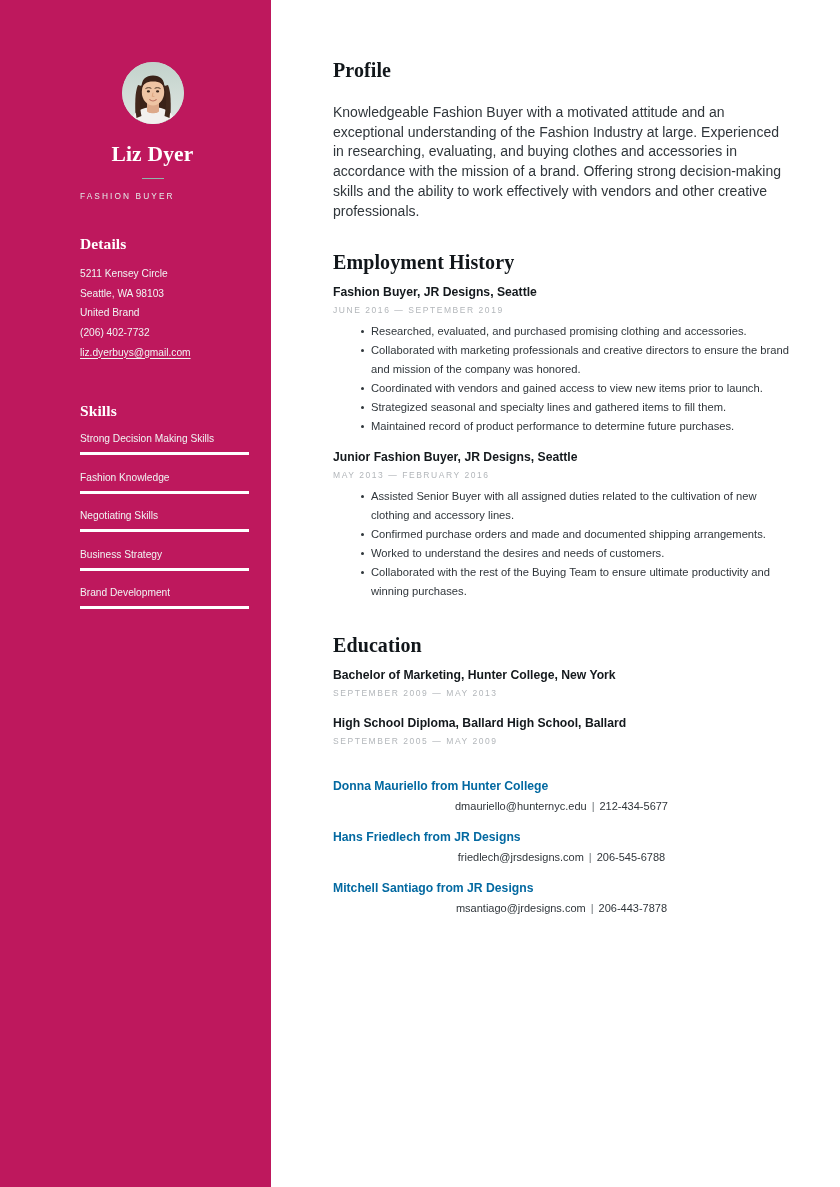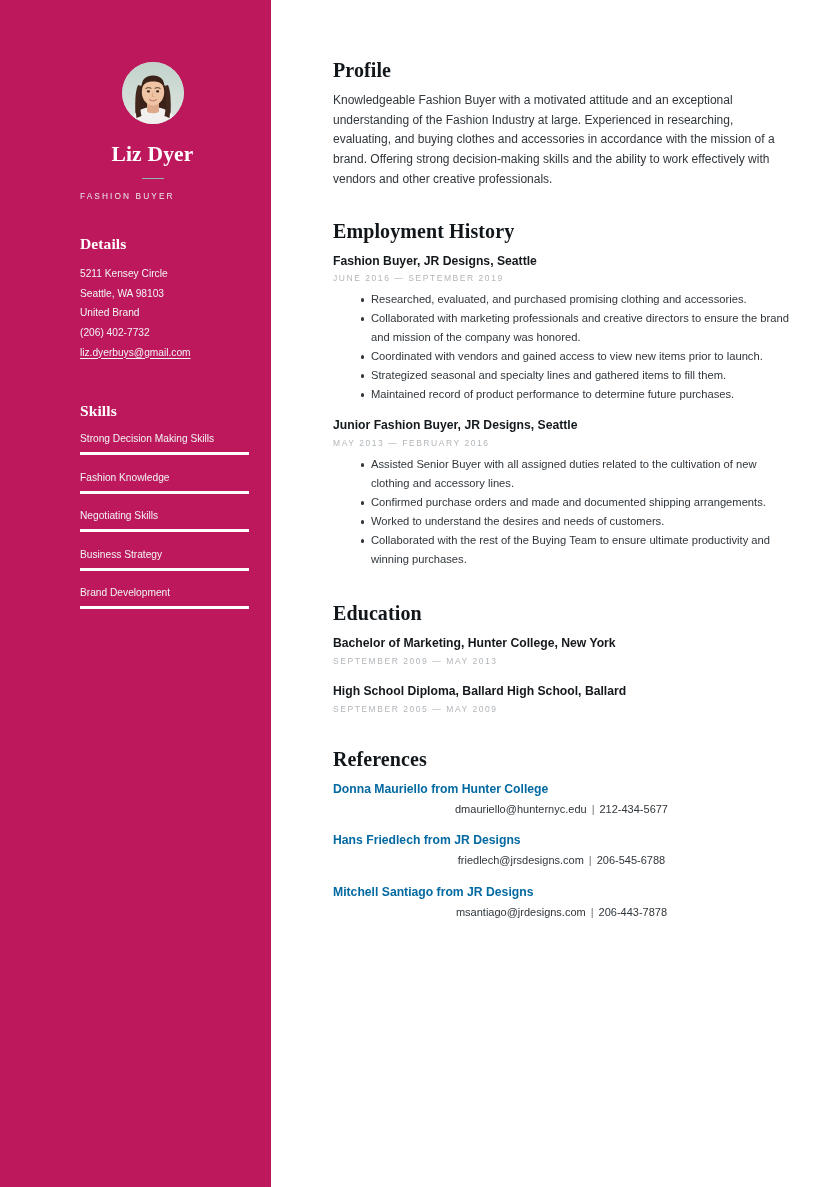--- a/index.html
+++ b/index.html
@@ -136,24 +136,24 @@
   .section-heading {
     font-family: "Liberation Serif", serif;
     font-weight: 700;
     font-size: 20px;
     color: #11161a;
     letter-spacing: 0.1px;
     line-height: 1.2;
   }
 
   .profile-text {
-    font-size: 12px;
+    font-size: 14px;
     line-height: 19.7px;
     color: #30363b;
-    margin-top: 9px;
+    margin-top: 21px;
   }
 
   .sec-employment { margin-top: 29px; }
   .sec-education  { margin-top: 32px; }
   .sec-references { margin-top: 32px; }
 
   .entry { margin-top: 14px; }
   .entry:first-of-type { margin-top: 11px; }
 
   .entry-title {
@@ -369,21 +369,20 @@
         <div class="entry-date">SEPTEMBER 2009 — MAY 2013</div>
       </div>
 
       <div class="edu-entry">
         <div class="entry-title">High School Diploma, Ballard High School, Ballard</div>
         <div class="entry-date">SEPTEMBER 2005 — MAY 2009</div>
       </div>
     </section>
 
     <section class="section sec-references">
-      <h2 class="section-heading">References</h2>
 
       <div class="ref-entry">
         <div class="ref-name">Donna Mauriello from Hunter College</div>
         <div class="ref-contact">
           <span>dmauriello@hunternyc.edu</span><span class="ref-sep">|</span><span>212-434-5677</span>
         </div>
       </div>
 
       <div class="ref-entry">
         <div class="ref-name">Hans Friedlech from JR Designs</div>

